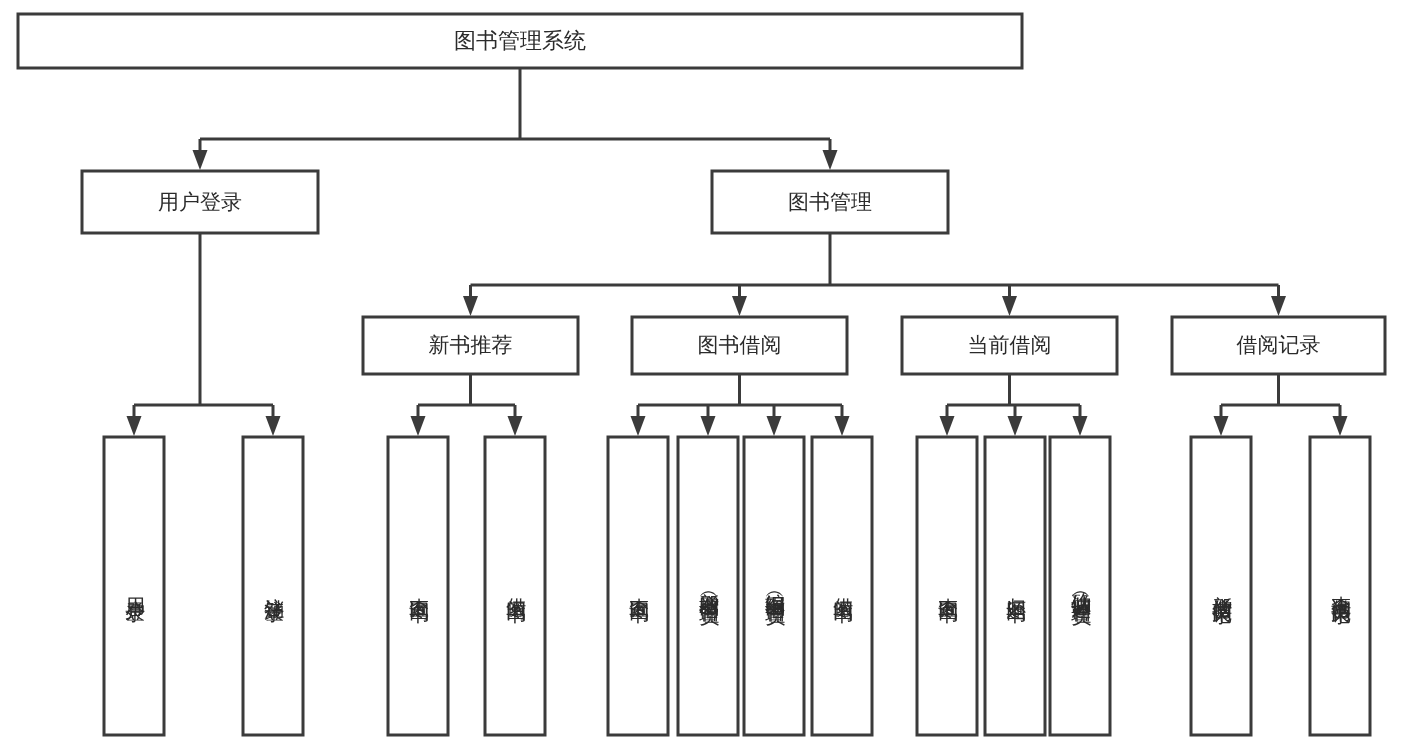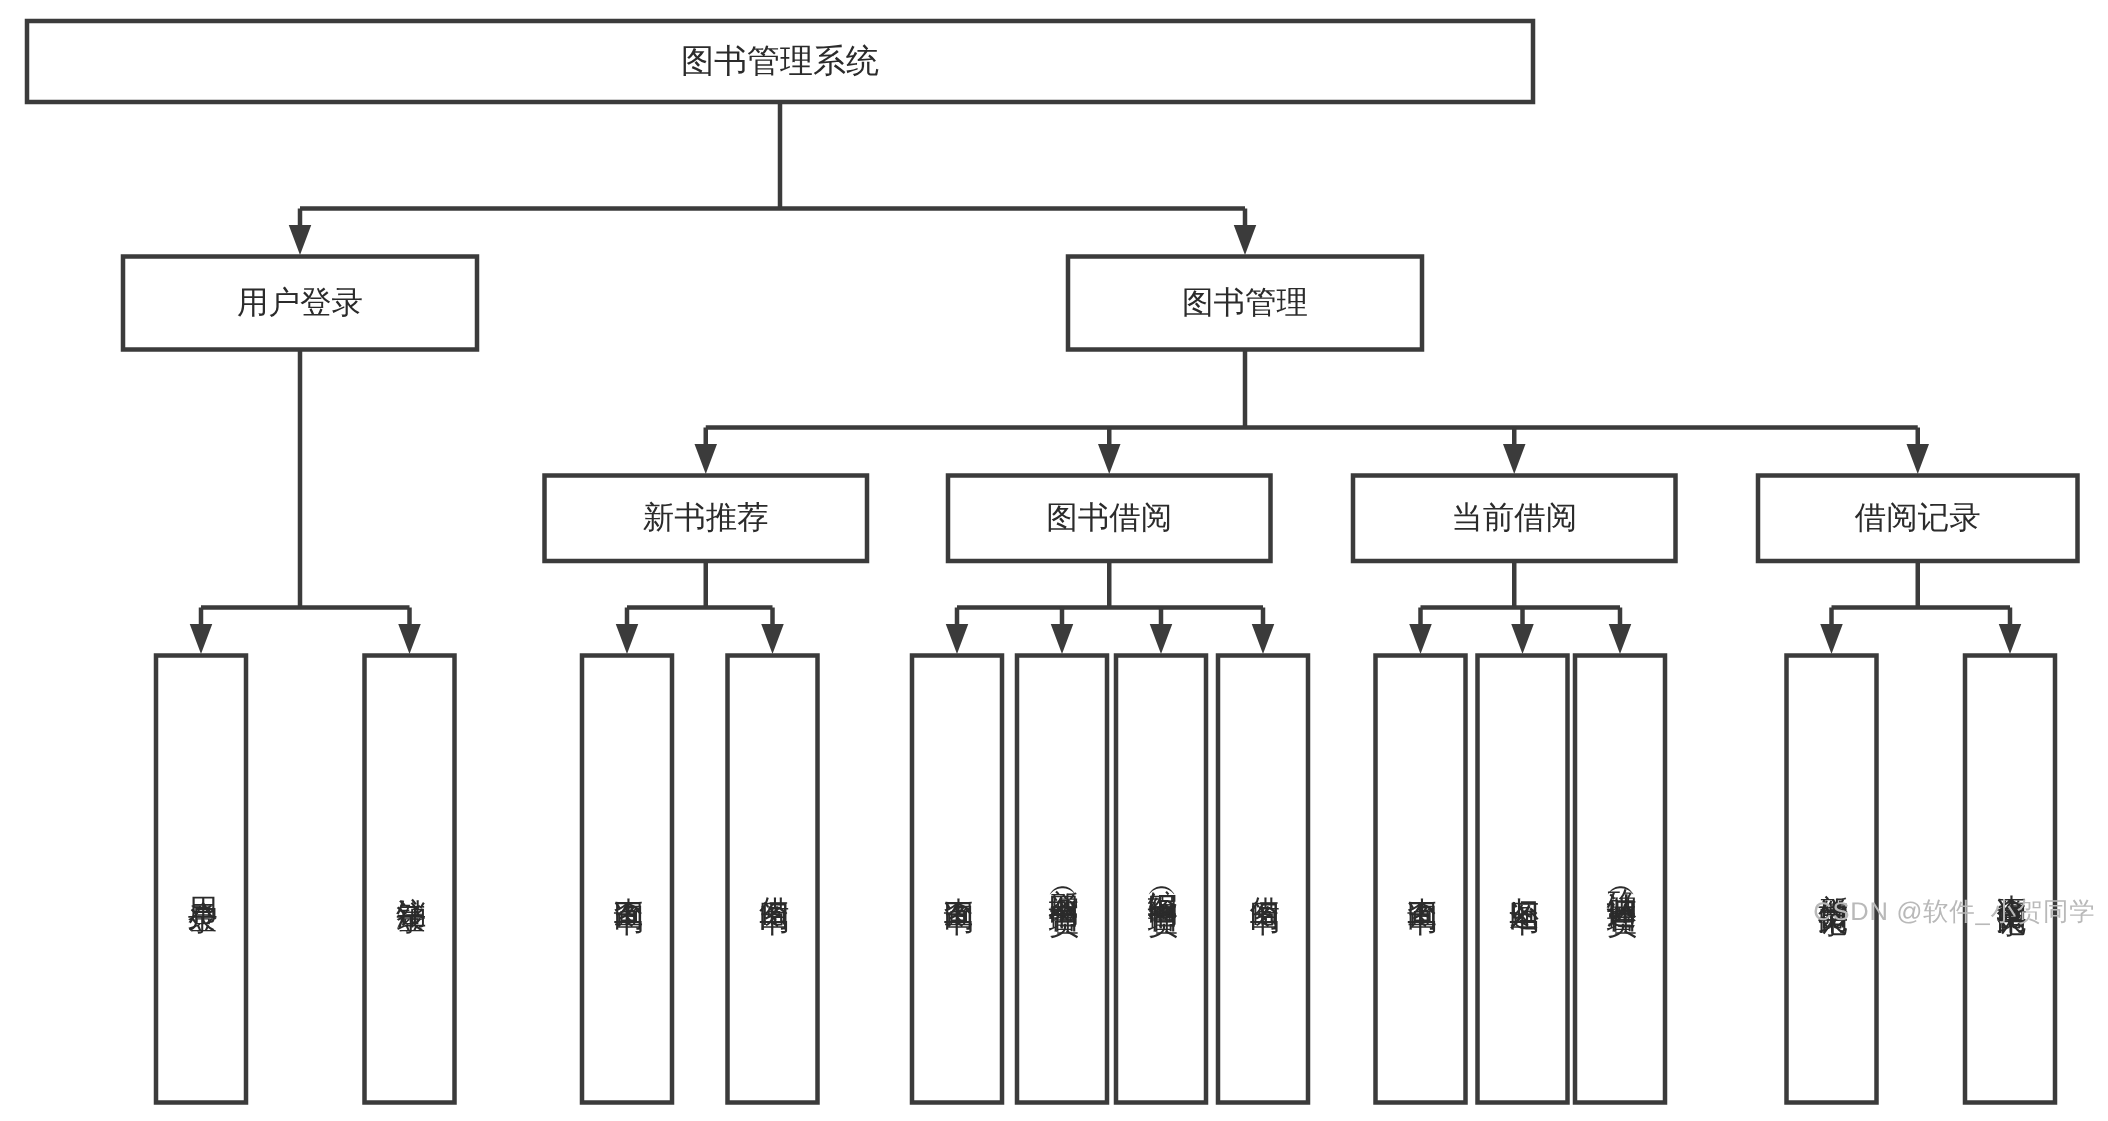--- a/index.html
+++ b/index.html
@@ -221,15 +221,14 @@
           <rect x="1191" y="437" width="60" height="298" class="node-rect"></rect>
           <text x="1221" y="586" class="node-label label-v">新增借阅记录</text>
         </g>
         <g>
           <rect x="1310" y="437" width="60" height="298" class="node-rect"></rect>
           <text x="1340" y="586" class="node-label label-v">查询借阅记录</text>
         </g>
       </g>
   </svg>
 
-  <div class="watermark">CSDN @软件_小贺同学</div>
 
 </div>
 
 </body></html>

